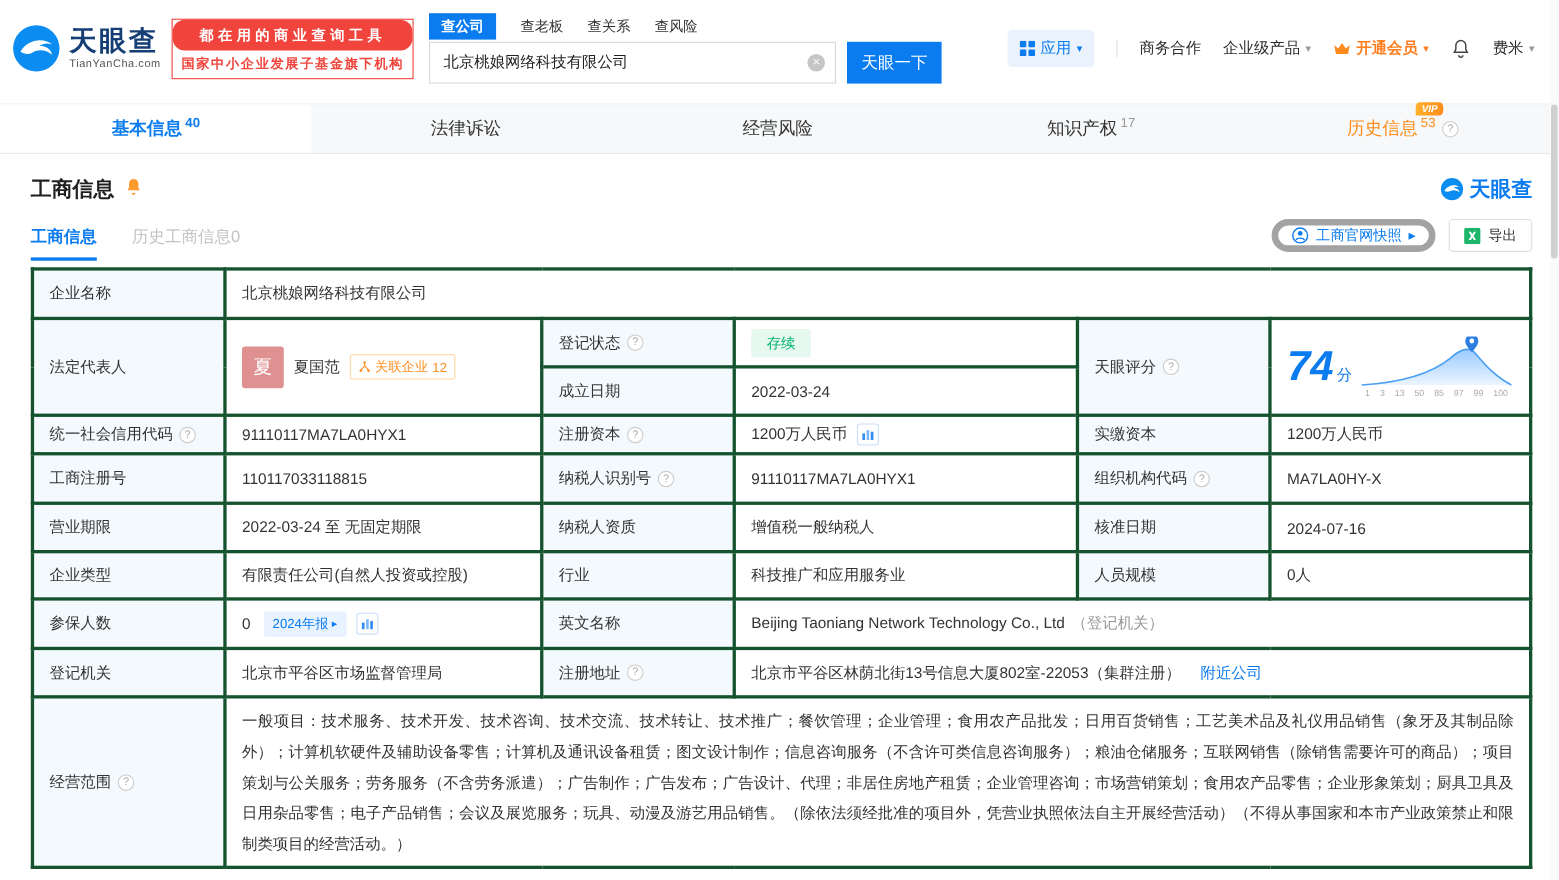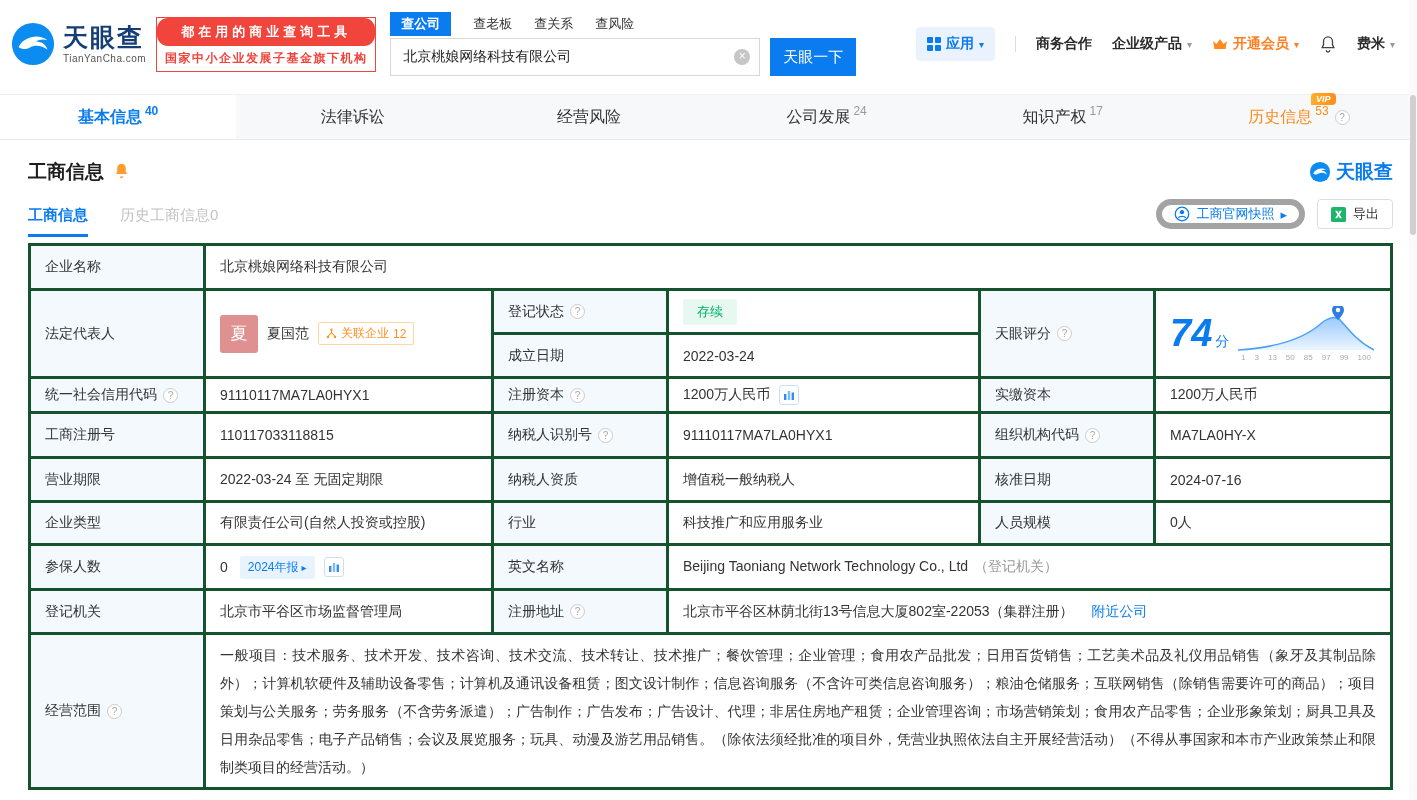--- a/index.html
+++ b/index.html
@@ -25,21 +25,21 @@
   .search-row { display:flex; margin-top:3px; align-items:center; }
   .search-input-wrap { position:relative; }
   .search-input { width:370px; height:38px; border:1px solid #d8d8d8; padding:0 36px 0 12px;
     font-size:14px; color:#222; outline:none; font-family:inherit; }
   .clear-icon { position:absolute; right:10px; top:11px; width:16px; height:16px; border-radius:50%;
     background:#c6c6c6; color:#fff; font-size:12px; line-height:15px; text-align:center; cursor:pointer; }
   .search-btn { width:86px; height:38px; background:#0b7cf0; color:#fff; border:none; font-size:15px;
     margin-left:10px; cursor:pointer; font-family:inherit; }
 
   .top-nav { margin-left:auto; display:flex; align-items:center; gap:20px; font-size:14px; color:#2b2b2b; }
-  .nav-item { display:flex; align-items:center; gap:5px; cursor:pointer; white-space:nowrap;font-weight:bold; }
+  .nav-item { display:flex; align-items:center; gap:5px; cursor:pointer; white-space:nowrap; }
   .apps-chip { background:#e9f2fd; color:#0b7cf0; padding:8px 11px; border-radius:4px; }
   .caret { color:#9a9a9a; font-size:10px; }
   .apps-chip .caret { color:#0b7cf0; }
   .nav-divider { width:1px; height:16px; background:#dcdcdc; }
   .vip-link { color:#ff7f21; font-weight:bold; }
   .vip-link .caret { color:#ff7f21; }
 
   
   .tabbar { margin-top:6px; display:flex; height:46px; background:#f6f8fa;
     border-top:1px solid #f0f0f0; border-bottom:1px solid #e9e9e9; }
@@ -199,26 +199,20 @@
   <div class="tab">
     <span class="tab-inner">
         <span>法律诉讼</span>
         <span class="count"></span>
       </span>
   </div>
   <div class="tab">
     <span class="tab-inner">
         <span>经营风险</span>
         <span class="count"></span>
-      </span>
-  </div>
-  <div class="tab">
-    <span class="tab-inner">
-        <span>公司发展</span>
-        <span class="count">24</span>
       </span>
   </div>
   <div class="tab">
     <span class="tab-inner">
         <span>知识产权</span>
         <span class="count">17</span>
       </span>
   </div>
   <div class="tab history">
     <span class="tab-inner">

